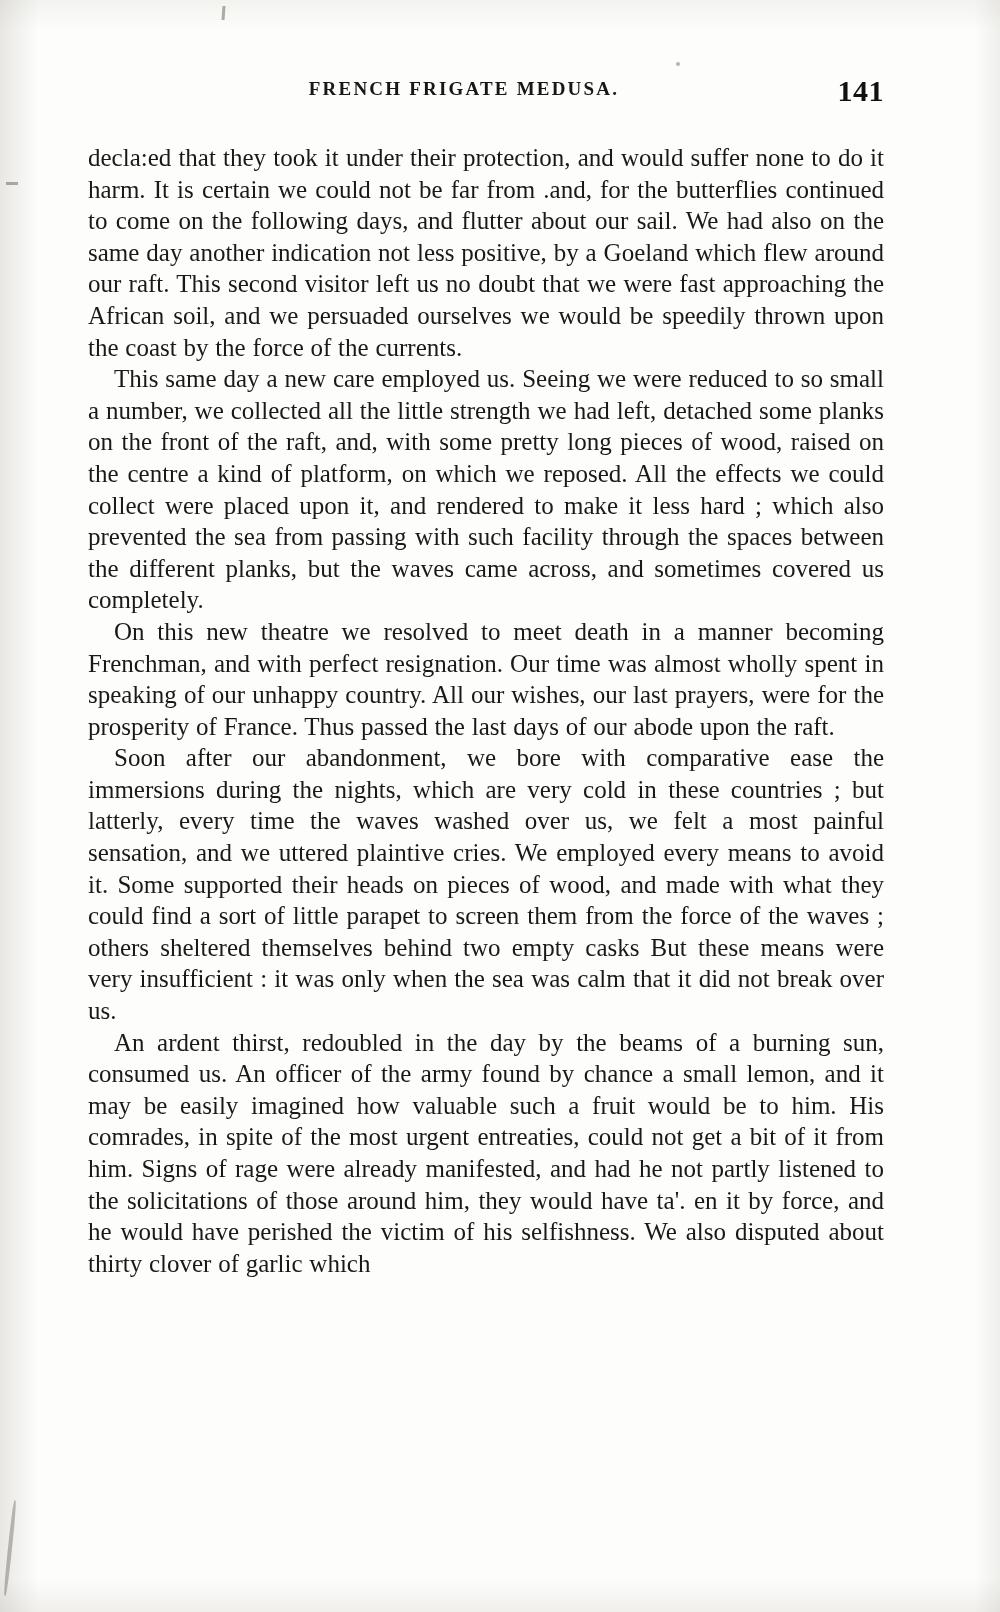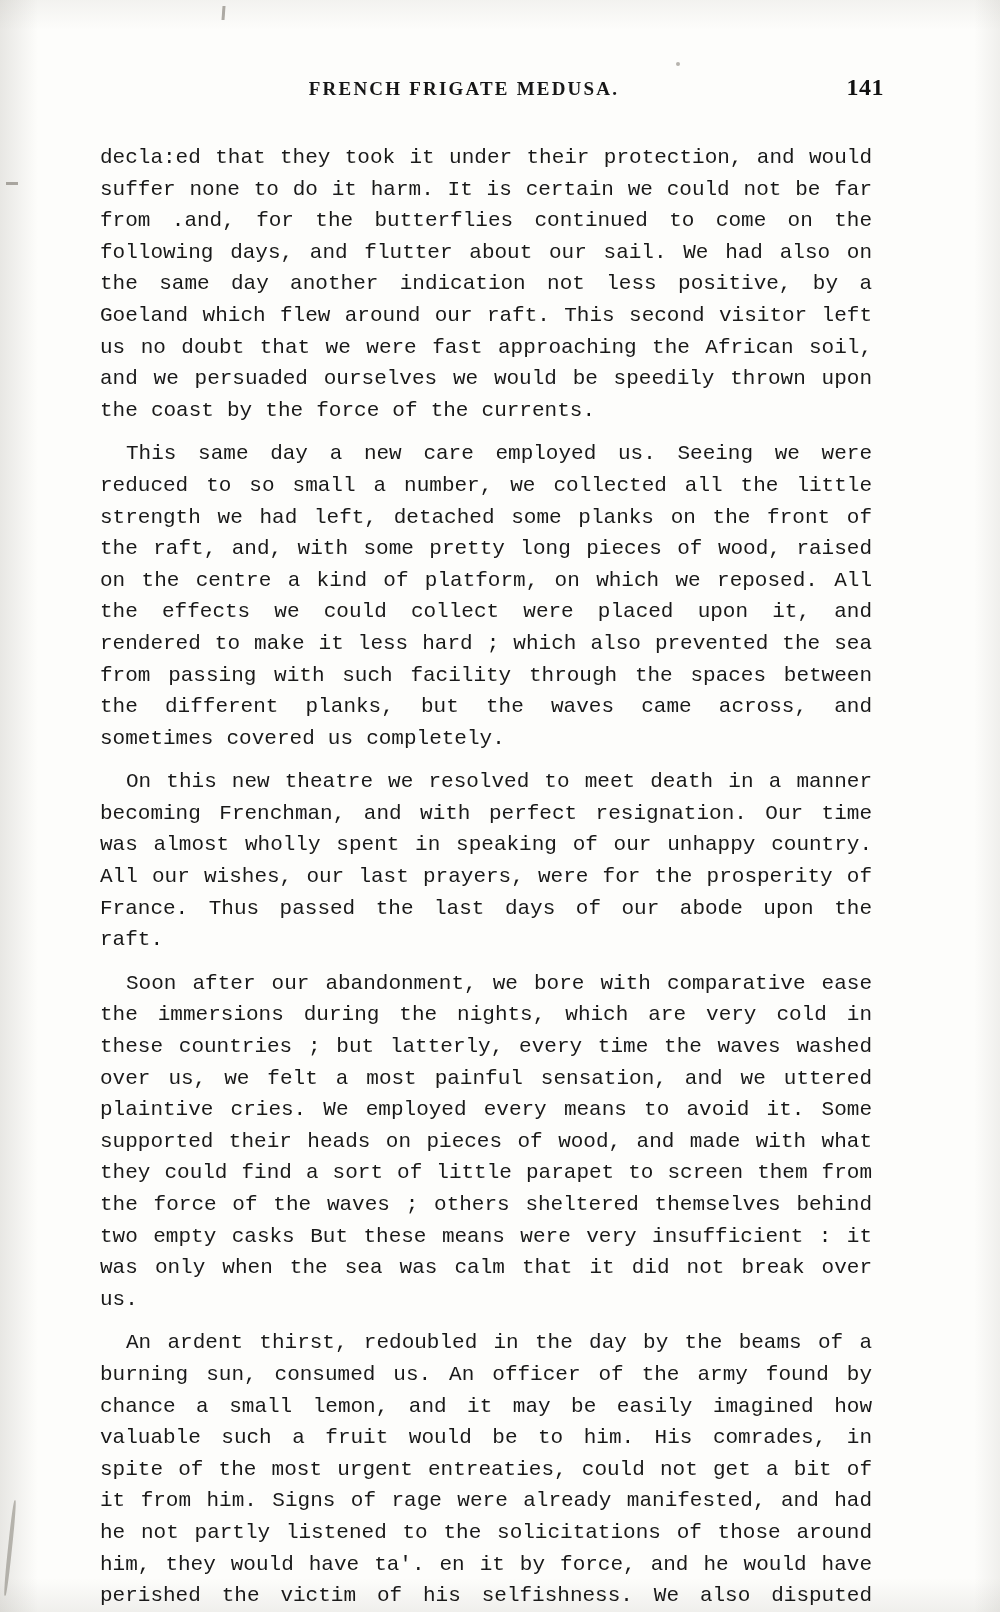--- a/index.html
+++ b/index.html
@@ -55,30 +55,30 @@
     color: #171717;
     white-space: nowrap;
     transform: translateX(-22px);
   }
   .runhead .folio {
     position: absolute;
     right: 0;
     top: -4px;
     font-family: "Liberation Serif", serif;
     font-weight: bold;
-    font-size: 24px;
+    font-size: 30px;
     color: #111111;
     letter-spacing: 0.5px;
   }
   .body-text p {
-    margin: 12px;
+    margin: 0;
     text-align: justify;
     text-justify: inter-word;
-    font-family: Liberation Mono, monospace;
-    font-size: 21px;
+    font-family: Liberation Serif, serif;
+    font-size: 25px;
     line-height: 31.6px;
     color: #191919;
     text-indent: 26px;
     word-spacing: 0.5px;
   }
   .body-text p.first {
     text-indent: 0;
   }
   
   .fade-1 { color: #1d1d1d; }

